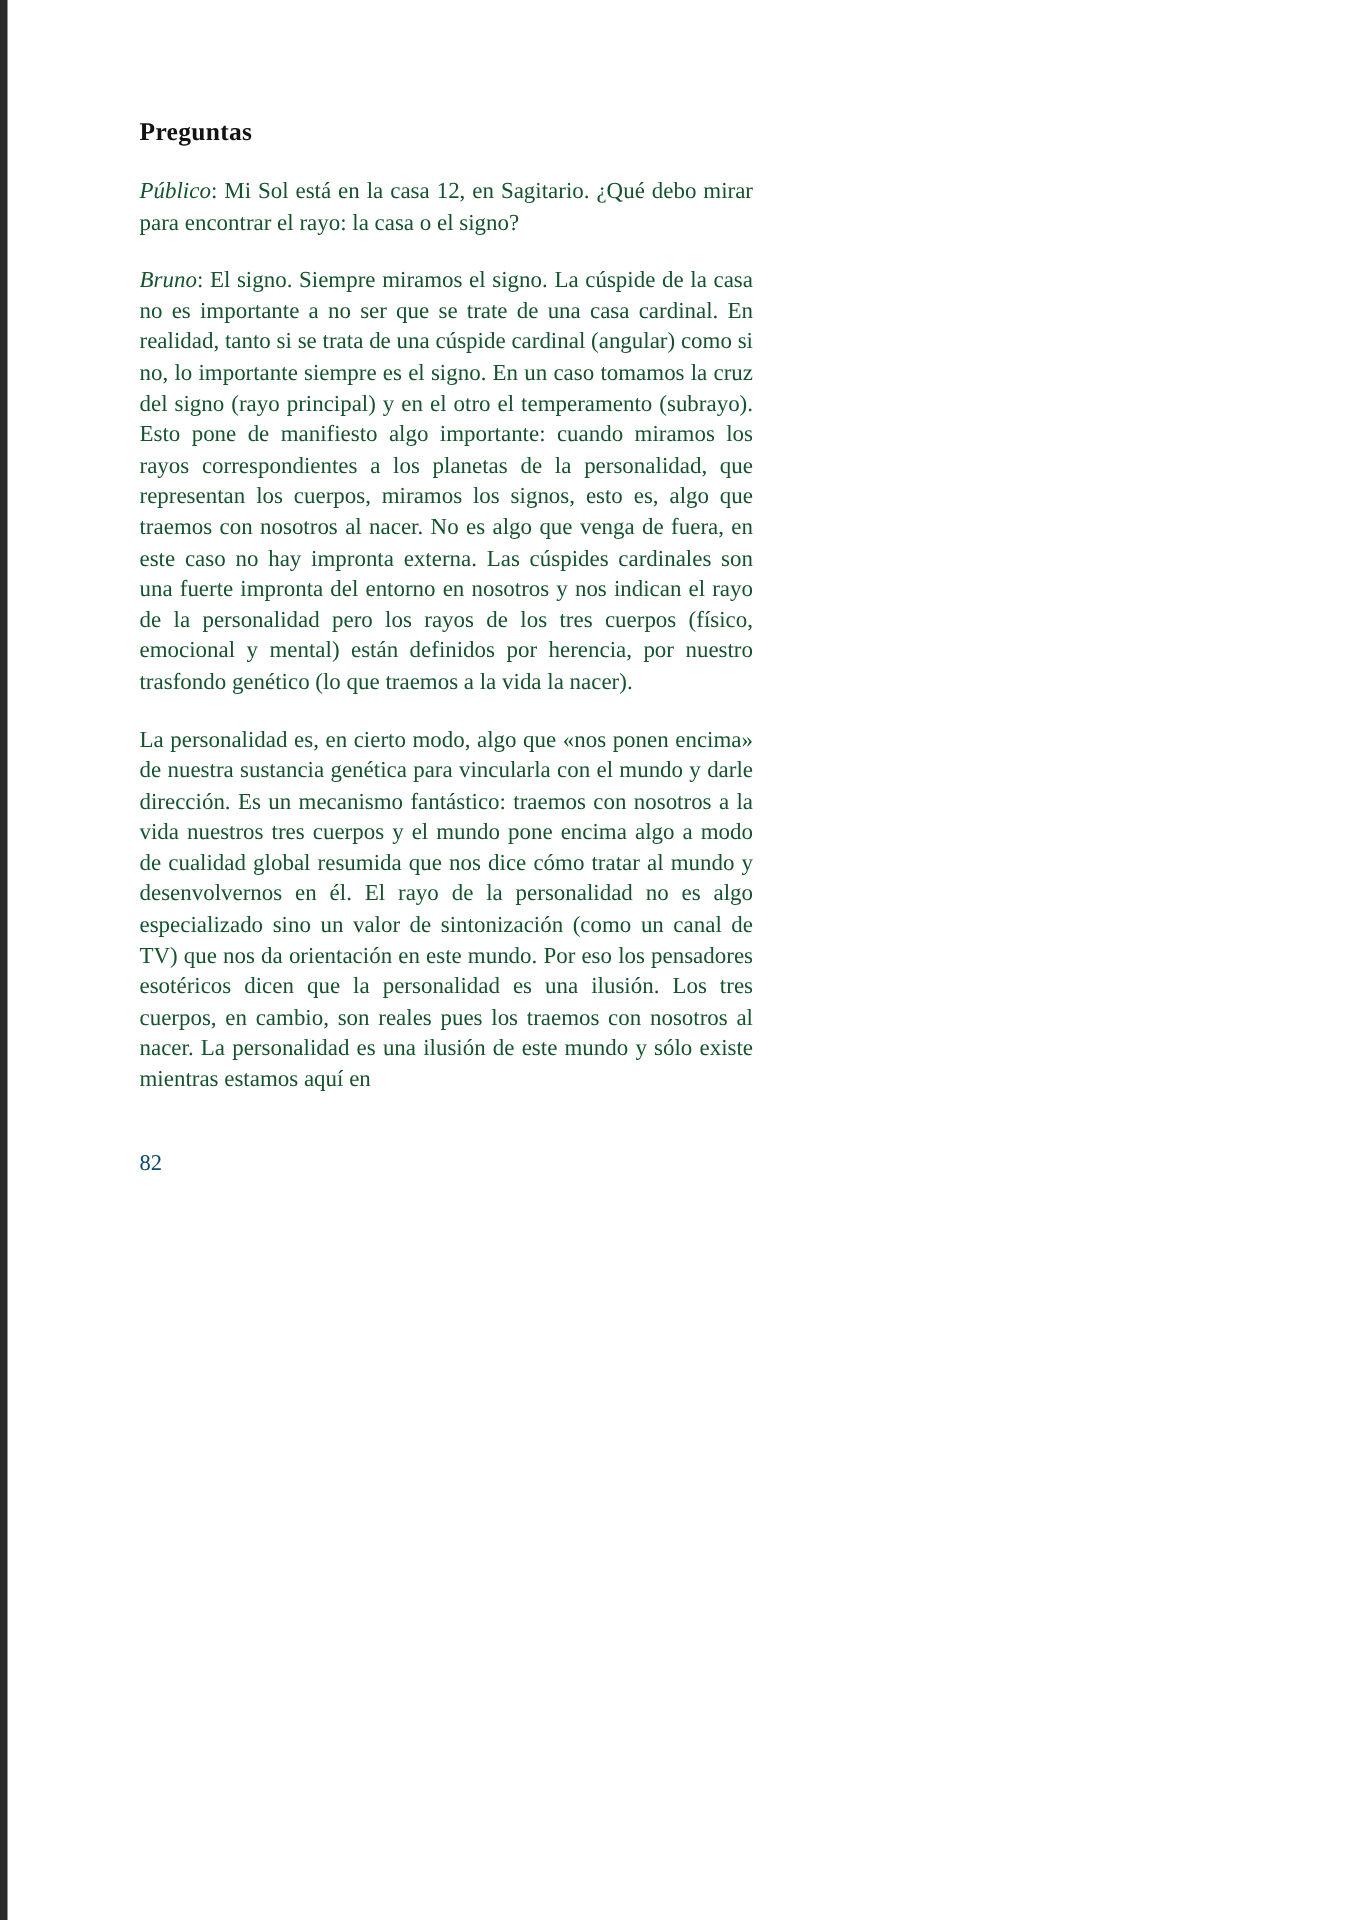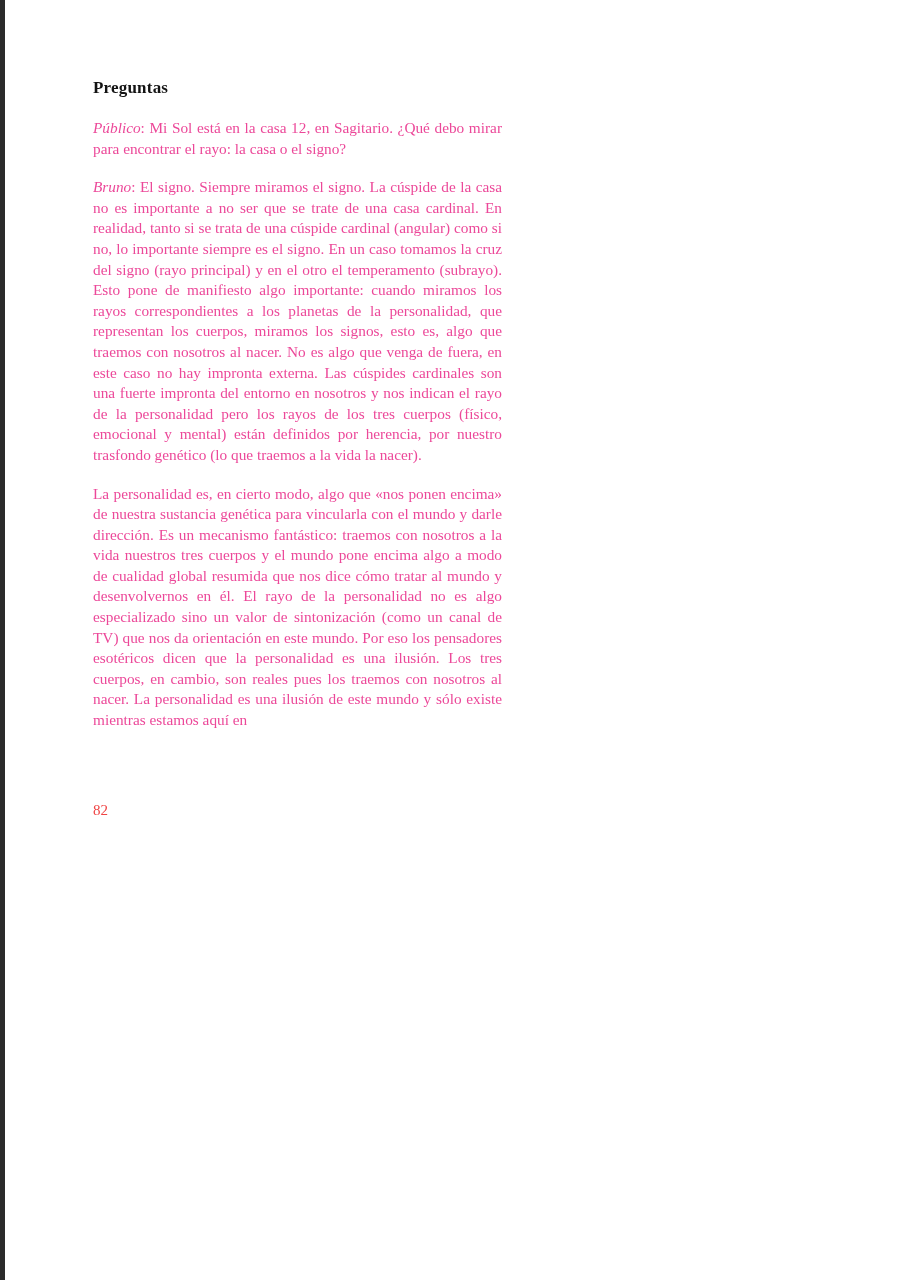--- a/index.html
+++ b/index.html
@@ -45,36 +45,36 @@
     margin: 0 0 20px 0;
     letter-spacing: 0.2px;
     color: #131313;
   }
   p.body-par {
     font-size: 15.3px;
     line-height: 20.6px;
     margin: 0 0 18px 0;
     text-align: justify;
     text-justify: inter-word;
-    color: #ec4899;
+    color: #14532d;
     hyphens: manual;
   }
   p.body-par:last-of-type {
     margin-bottom: 0;
     font-family: Liberation Serif, serif;
   }
   .speaker {
     font-style: italic;
   }
   .folio {
     position: absolute;
     left: 93px;
-    top: 802px;
+    top: 768px;
     font-size: 15px;
-    color: #ef4444;
+    color: #0c4a6e;
     font-family: "Liberation Serif", serif;
   }
 </style>
 </head>
 <body>
 
 <div class="page">
 
   <div class="gutter-edge"></div>
 

